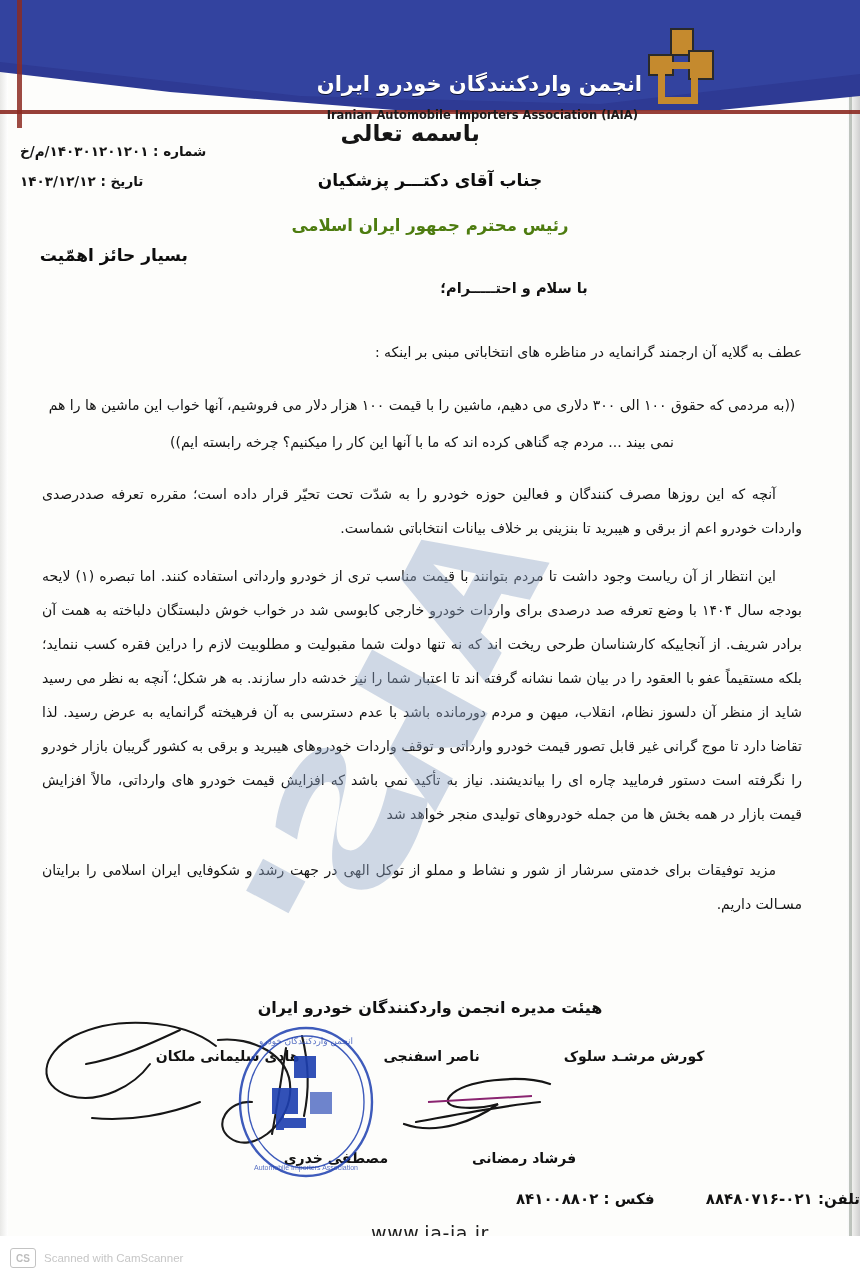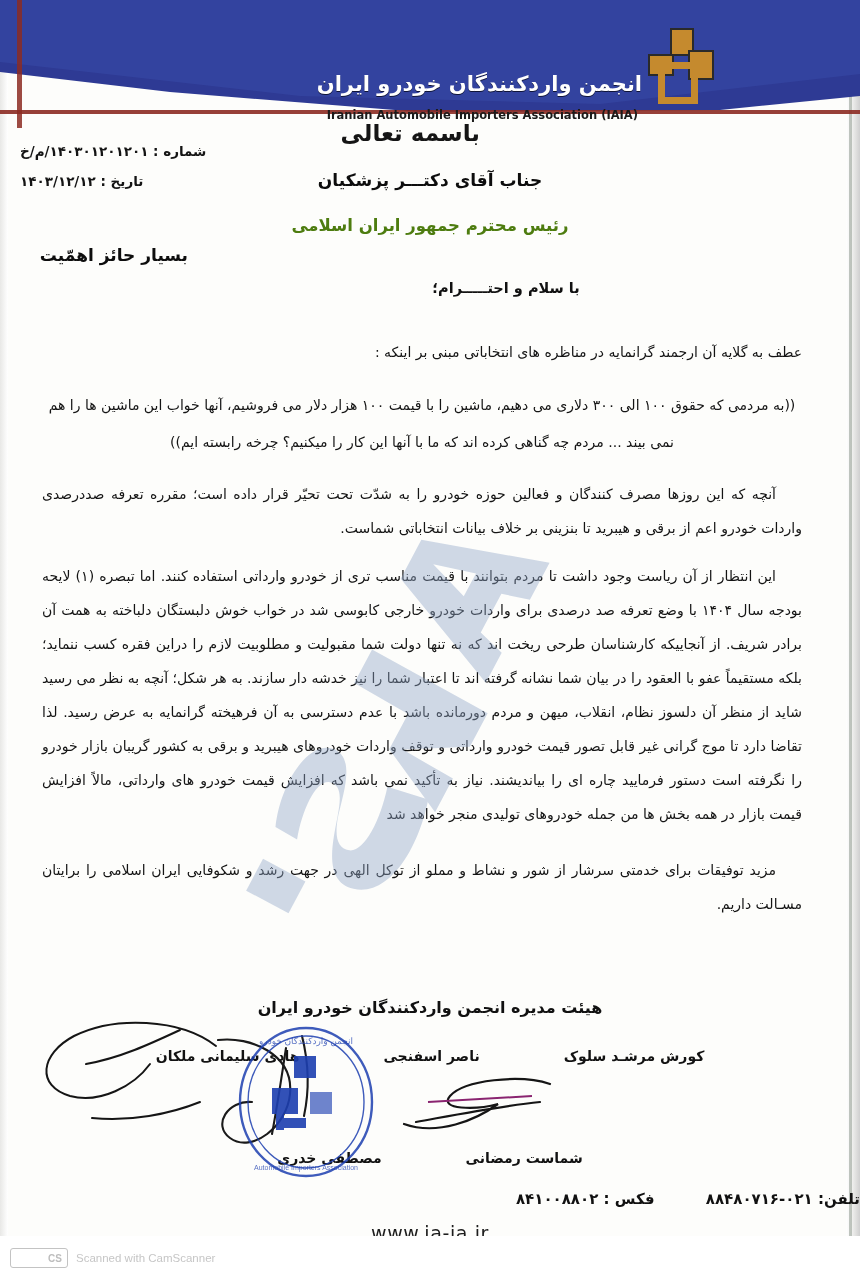--- a/index.html
+++ b/index.html
@@ -94,21 +94,21 @@
   .refblock div{white-space:nowrap;}
 
   
   .addressee{
     position:absolute;top:170px;right:0;width:860px;
     text-align:center;
   }
   .addressee .ln1{font-size:17px;font-weight:bold;color:#0d0d0d;letter-spacing:.4px;}
   .addressee .ln2{font-size:16.5px;font-weight:bold;color:#4d7c0f;margin-top:26px;}
   .salutation{
-    position:absolute;top:280px;right:12px;width:684px;
+    position:absolute;top:280px;right:4px;width:684px;
     text-align:center;font-size:14.5px;font-weight:bold;color:#111;
   }
   .important-note{
     position:absolute;top:245px;right:672px;
     font-size:17px;font-weight:bold;color:#0d0d0d;
     white-space:nowrap;
   }
 
   
   .body-text{
@@ -186,21 +186,20 @@
     direction:ltr;
     padding-left:10px;
     box-sizing:border-box;
   }
   .cs-badge{
     width:24px;height:18px;border:1.6px solid #c3c3c3;border-radius:3px;
     display:flex;align-items:center;justify-content:center;
     font-size:10px;font-weight:bold;color:#bdbdbd;
     font-family:"Liberation Sans",sans-serif;
     margin-right:8px;
-    padding-left:32px;
   }
   .cs-text{font-size:11.5px;color:#c6c6c6;font-family:"Liberation Sans",sans-serif;}
 </style>
 </head>
 <body>
 
 <div class="page">
 
   <div class="scan-edge-right"></div>
   <div class="scan-edge-left"></div>
@@ -260,21 +259,21 @@
 
   <div class="sig-heading">هیئت مدیره انجمن واردکنندگان خودرو ایران</div>
 
   <div class="sig-row r1">
     <span class="sig-name">کورش مرشـد سلوک</span>
     <span class="sig-name">ناصر اسفنجی</span>
     <span class="sig-name">هادی سلیمانی ملکان</span>
   </div>
 
   <div class="sig-row r2">
-    <span class="sig-name">شماست رمضانی</span>
+    <span class="sig-name">فرشاد رمضانی</span>
     <span class="sig-name">مصطفی خدری</span>
   </div>
 
   <div class="sig-ink sig-inkA">
     <svg viewBox="0 0 150 140" xmlns="http://www.w3.org/2000/svg">
       <g fill="none" stroke="#1a1a1a" stroke-width="2.1" stroke-linecap="round">
         <path d="M28 10 C60 6 104 24 100 64 C97 96 62 124 40 108 C22 95 38 70 62 72"></path>
         <path d="M96 18 C92 44 88 72 82 104"></path>
         <path d="M112 6 C118 30 120 58 114 86"></path>
       </g>

